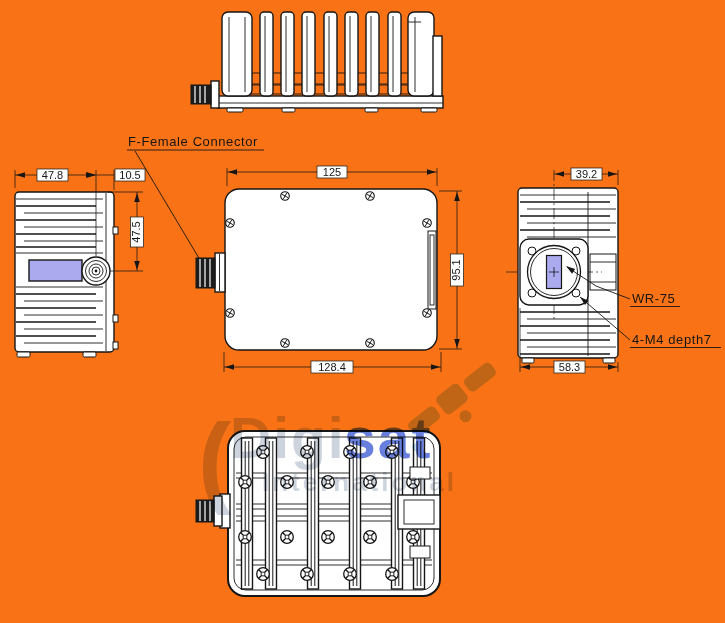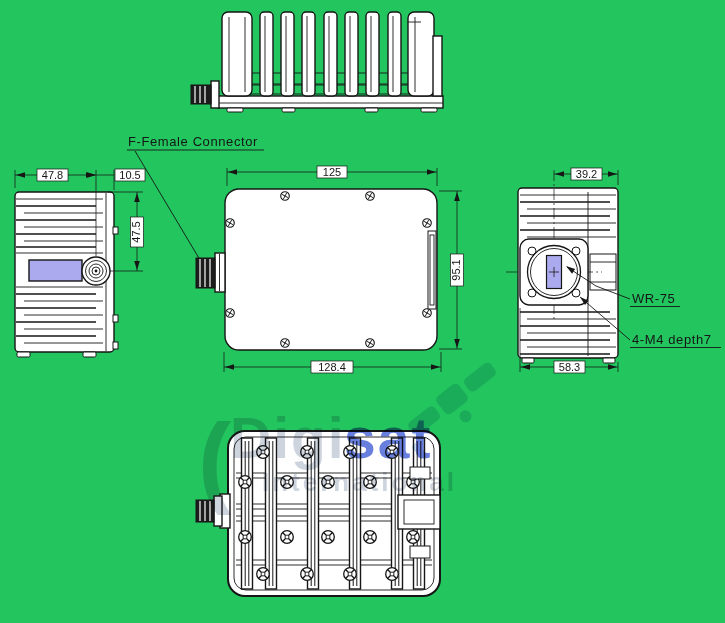--- a/index.html
+++ b/index.html
@@ -1,16 +1,16 @@
 <!DOCTYPE html>
 <html><head>
 <meta charset="utf-8">
 <style>
   html,body{margin:0;padding:0;background:#ffffff;}
-  #canvas{position:relative;width:725px;height:623px;background:#22c55e;overflow:hidden;
+  #canvas{position:relative;width:725px;height:623px;background:#f97316;overflow:hidden;
           font-family:"Liberation Sans",sans-serif;}
   svg text{font-family:"Liberation Sans",sans-serif;}
   .ln   {fill:none;stroke:#161616;stroke-width:1.4;}
   .lnt  {fill:none;stroke:#161616;stroke-width:0.9;}
   .fw   {fill:#ffffff;stroke:#161616;stroke-width:1.4;}
   .fw2  {fill:#ffffff;stroke:#161616;stroke-width:2;}
   .fwt  {fill:#ffffff;stroke:#161616;stroke-width:1;}
   .dk   {fill:#1c1c1c;stroke:#161616;stroke-width:1;}
   .dim  {fill:none;stroke:#161616;stroke-width:0.75;}
   .cl   {fill:none;stroke:#161616;stroke-width:0.7;stroke-dasharray:11 3 2 3;}

